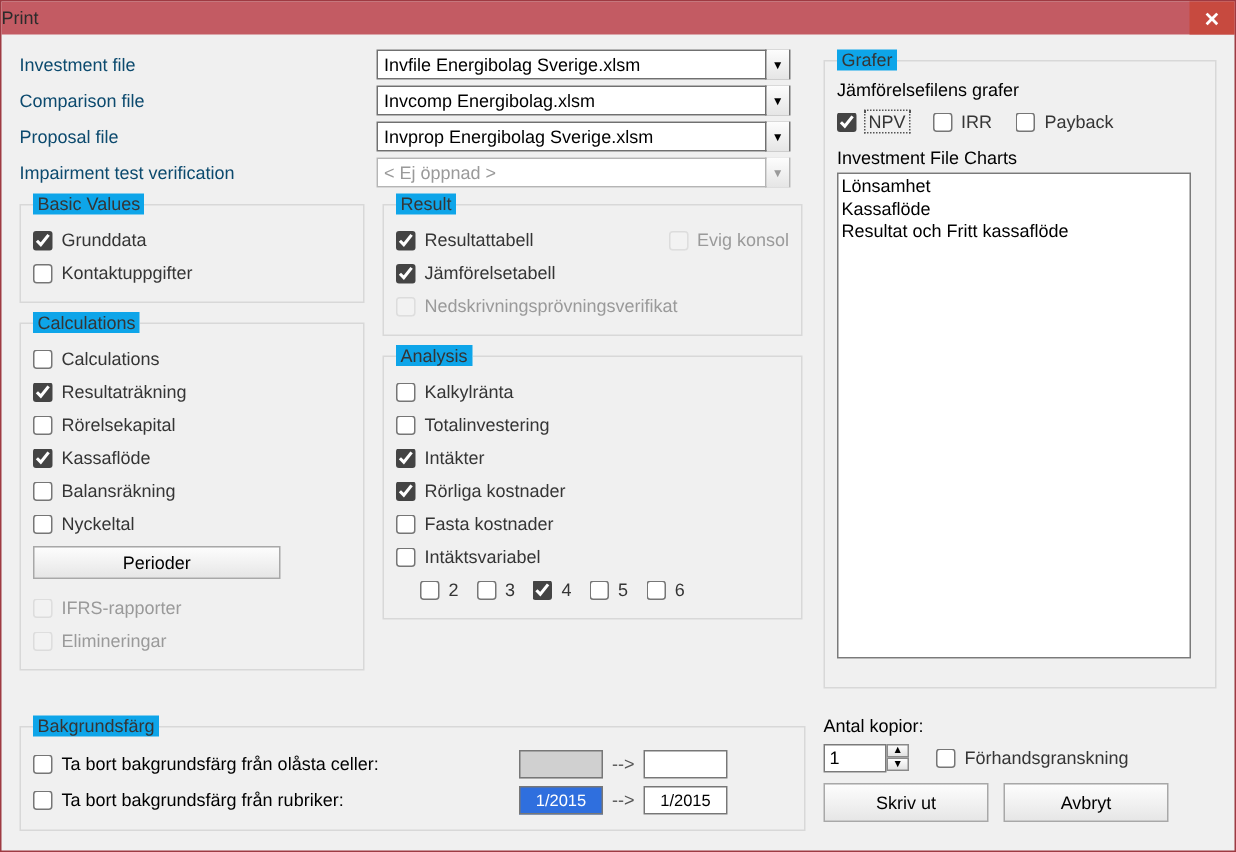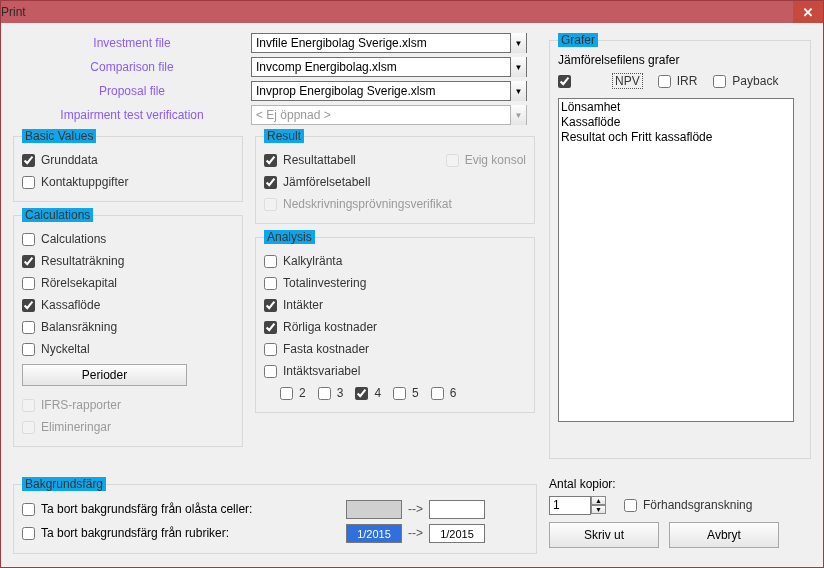--- a/index.html
+++ b/index.html
@@ -45,21 +45,21 @@
     position: absolute;
     top: 22px; left: 0; right: 0; bottom: 0;
     padding: 10px 12px 12px 12px;
   }
 
   .file-row {
     display: flex;
     align-items: center;
     margin-bottom: 4px;
   }
-  .file-row .lbl { width: 238px; padding-left: 0; color: #8b5cf6; text-align: center; }
+  .file-row .lbl { width: 238px; padding-left: 0; color: #0c4a6e; }
   .file-row .combo {
     width: 276px;
     height: 20px;
     background: #fff;
     border: 1px solid #707070;
     display: flex;
     align-items: center;
     padding: 0 4px;
     position: relative;
     font-size: 12px;
@@ -116,21 +116,21 @@
     height: 22px;
     border: 1px solid #a8a8a8;
     background: linear-gradient(#fdfdfd,#e6e6e6);
     font-size: 12px;
     padding: 0 10px;
     cursor: pointer;
   }
   .btn-wide { width: 165px; }
 
   .grafer-chks { display:flex; gap:16px; margin-bottom:6px; align-items:center;}
-  .npv-focus { outline: 1px dotted #555; padding: 0 2px; margin-left: 36px; }
+  .npv-focus { outline: 1px dotted #555; padding: 0 2px; }
 
   .listbox {
     border:1px solid #7a7a7a;
     background:#fff;
     width: 236px;
     height: 324px;
     overflow:auto;
     font-size:12px;
     padding: 1px 2px;
   }
@@ -343,20 +343,21 @@
               </div>
             <div class="chk-row">
                 <input type="checkbox" style="">
                 <span>IRR</span>
               </div>
             <div class="chk-row">
                 <input type="checkbox" style="">
                 <span>Payback</span>
               </div>
           </div>
+          <div style="margin-bottom:3px;">Investment File Charts</div>
           <div class="listbox">
             <div>Lönsamhet</div>
             <div>Kassaflöde</div>
             <div>Resultat och Fritt kassaflöde</div>
           </div>
         </fieldset>
       </div>
     </div>
 
     <div style="display:flex; gap:12px; margin-top:12px;">

